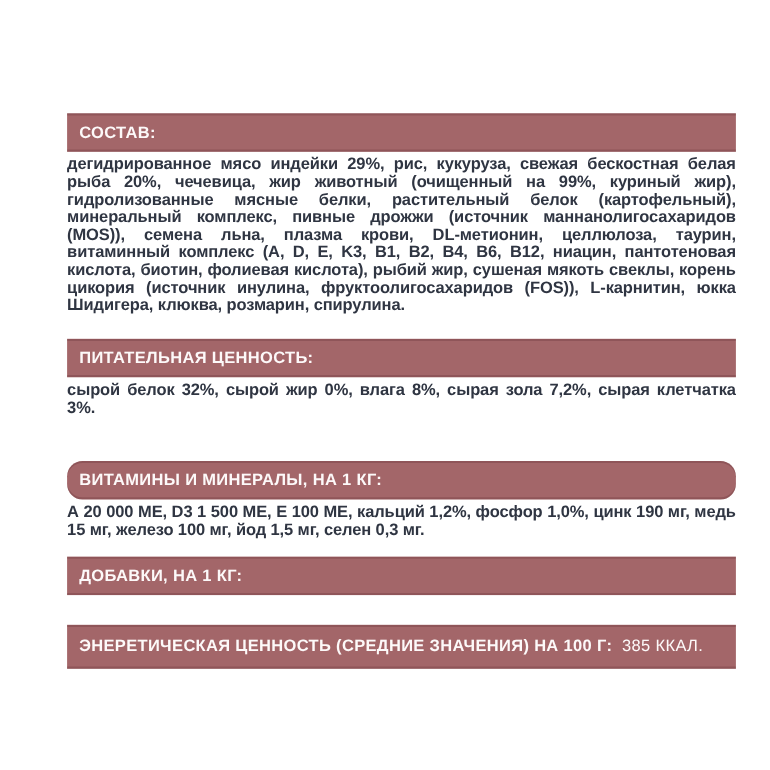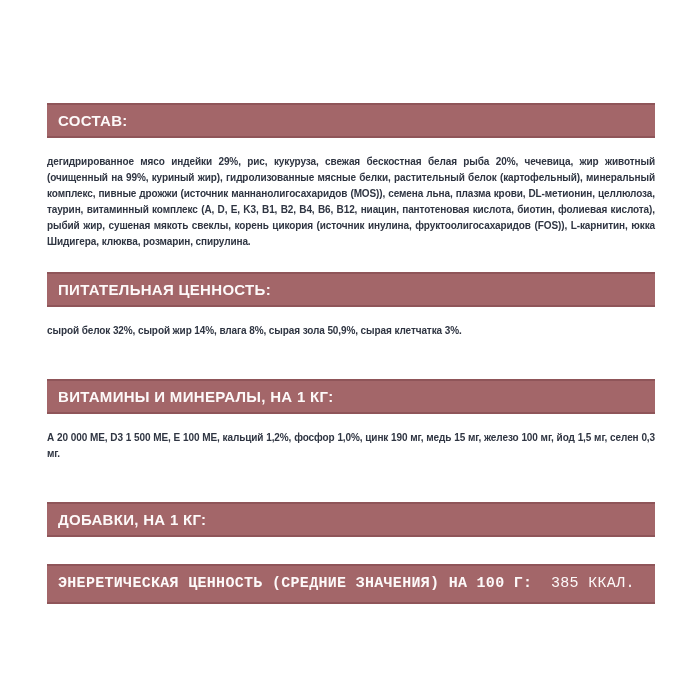--- a/index.html
+++ b/index.html
@@ -13,66 +13,66 @@
   html,body{width:700px;height:700px;}
   body{
     background:var(--page-bg);
     font-family:"Liberation Sans","DejaVu Sans",sans-serif;
     position:relative;
     overflow:hidden;
   }
   .label-wrap{
     position:absolute;
     top:103px;
-    left:47px;
+    left:61px;
     width:608px;
   }
   .band{
     background:var(--band-bg);
     color:var(--band-text);
     font-weight:700;
     font-size:15px;
     line-height:18px;
     letter-spacing:.3px;
     padding:9px 11px 8px 11px;
     box-shadow:inset 0 2px 0 var(--band-edge), inset 0 -2px 0 var(--band-edge);
     text-transform:uppercase;
   }
   .band .value{
     font-weight:400;
   }
   .para{
     color:var(--ink);
     font-weight:700;
-    font-size:10px;
+    font-size:15px;
     line-height:16px;
     letter-spacing:-0.1px;
     text-align:justify;
-    margin-top:16px;
+    margin-top:4px;
   }
   .mt-sec-a{margin-top:22px;}
-  .mt-sec-b{margin-top:40px;}
-  .mt-sec-c{margin-top:40px;}
+  .mt-sec-b{margin-top:40px;border-radius:14px;}
+  .mt-sec-c{margin-top:16px;}
   .mt-sec-d{margin-top:27px;}
-  .band.tall{padding:11px 11px 11px 11px;font-family:Liberation Mono, monospace;}
+  .band.tall{padding:11px 11px 11px 11px;}
 </style>
 </head>
 <body>
 
 <div class="label-wrap">
 
   <div class="band">
     <span>СОСТАВ:</span>
   </div>
   <p class="para">дегидрированное мясо индейки 29%, рис, кукуруза, свежая бескостная белая рыба 20%, чечевица, жир животный (очищенный на 99%, куриный жир), гидролизованные мясные белки, растительный белок (картофельный), минеральный комплекс, пивные дрожжи (источник маннанолигосахаридов (MOS)), семена льна, плазма крови, DL-метионин, целлюлоза, таурин, витаминный комплекс (A, D, E, K3, B1, B2, B4, B6, B12, ниацин, пантотеновая кислота, биотин, фолиевая кислота), рыбий жир, сушеная мякоть свеклы, корень цикория (источник инулина, фруктоолигосахаридов (FOS)), L-карнитин, юкка Шидигера, клюква, розмарин, спирулина.</p>
 
   <div class="band mt-sec-a">
     <span>ПИТАТЕЛЬНАЯ ЦЕННОСТЬ:</span>
   </div>
-  <p class="para">сырой белок 32%, сырой жир 14%, влага 8%, сырая зола 50,9%, сырая клетчатка 3%.</p>
+  <p class="para">сырой белок 32%, сырой жир 0%, влага 8%, сырая зола 7,2%, сырая клетчатка 3%.</p>
 
   <div class="band mt-sec-b">
     <span>ВИТАМИНЫ И МИНЕРАЛЫ, НА 1 КГ:</span>
   </div>
   <p class="para">А 20 000 МЕ, D3 1 500 МЕ, Е 100 МЕ, кальций 1,2%, фосфор 1,0%, цинк 190 мг, медь 15 мг, железо 100 мг, йод 1,5 мг, селен 0,3 мг.</p>
 
   <div class="band mt-sec-c">
     <span>ДОБАВКИ, НА 1 КГ:</span>
   </div>
 

